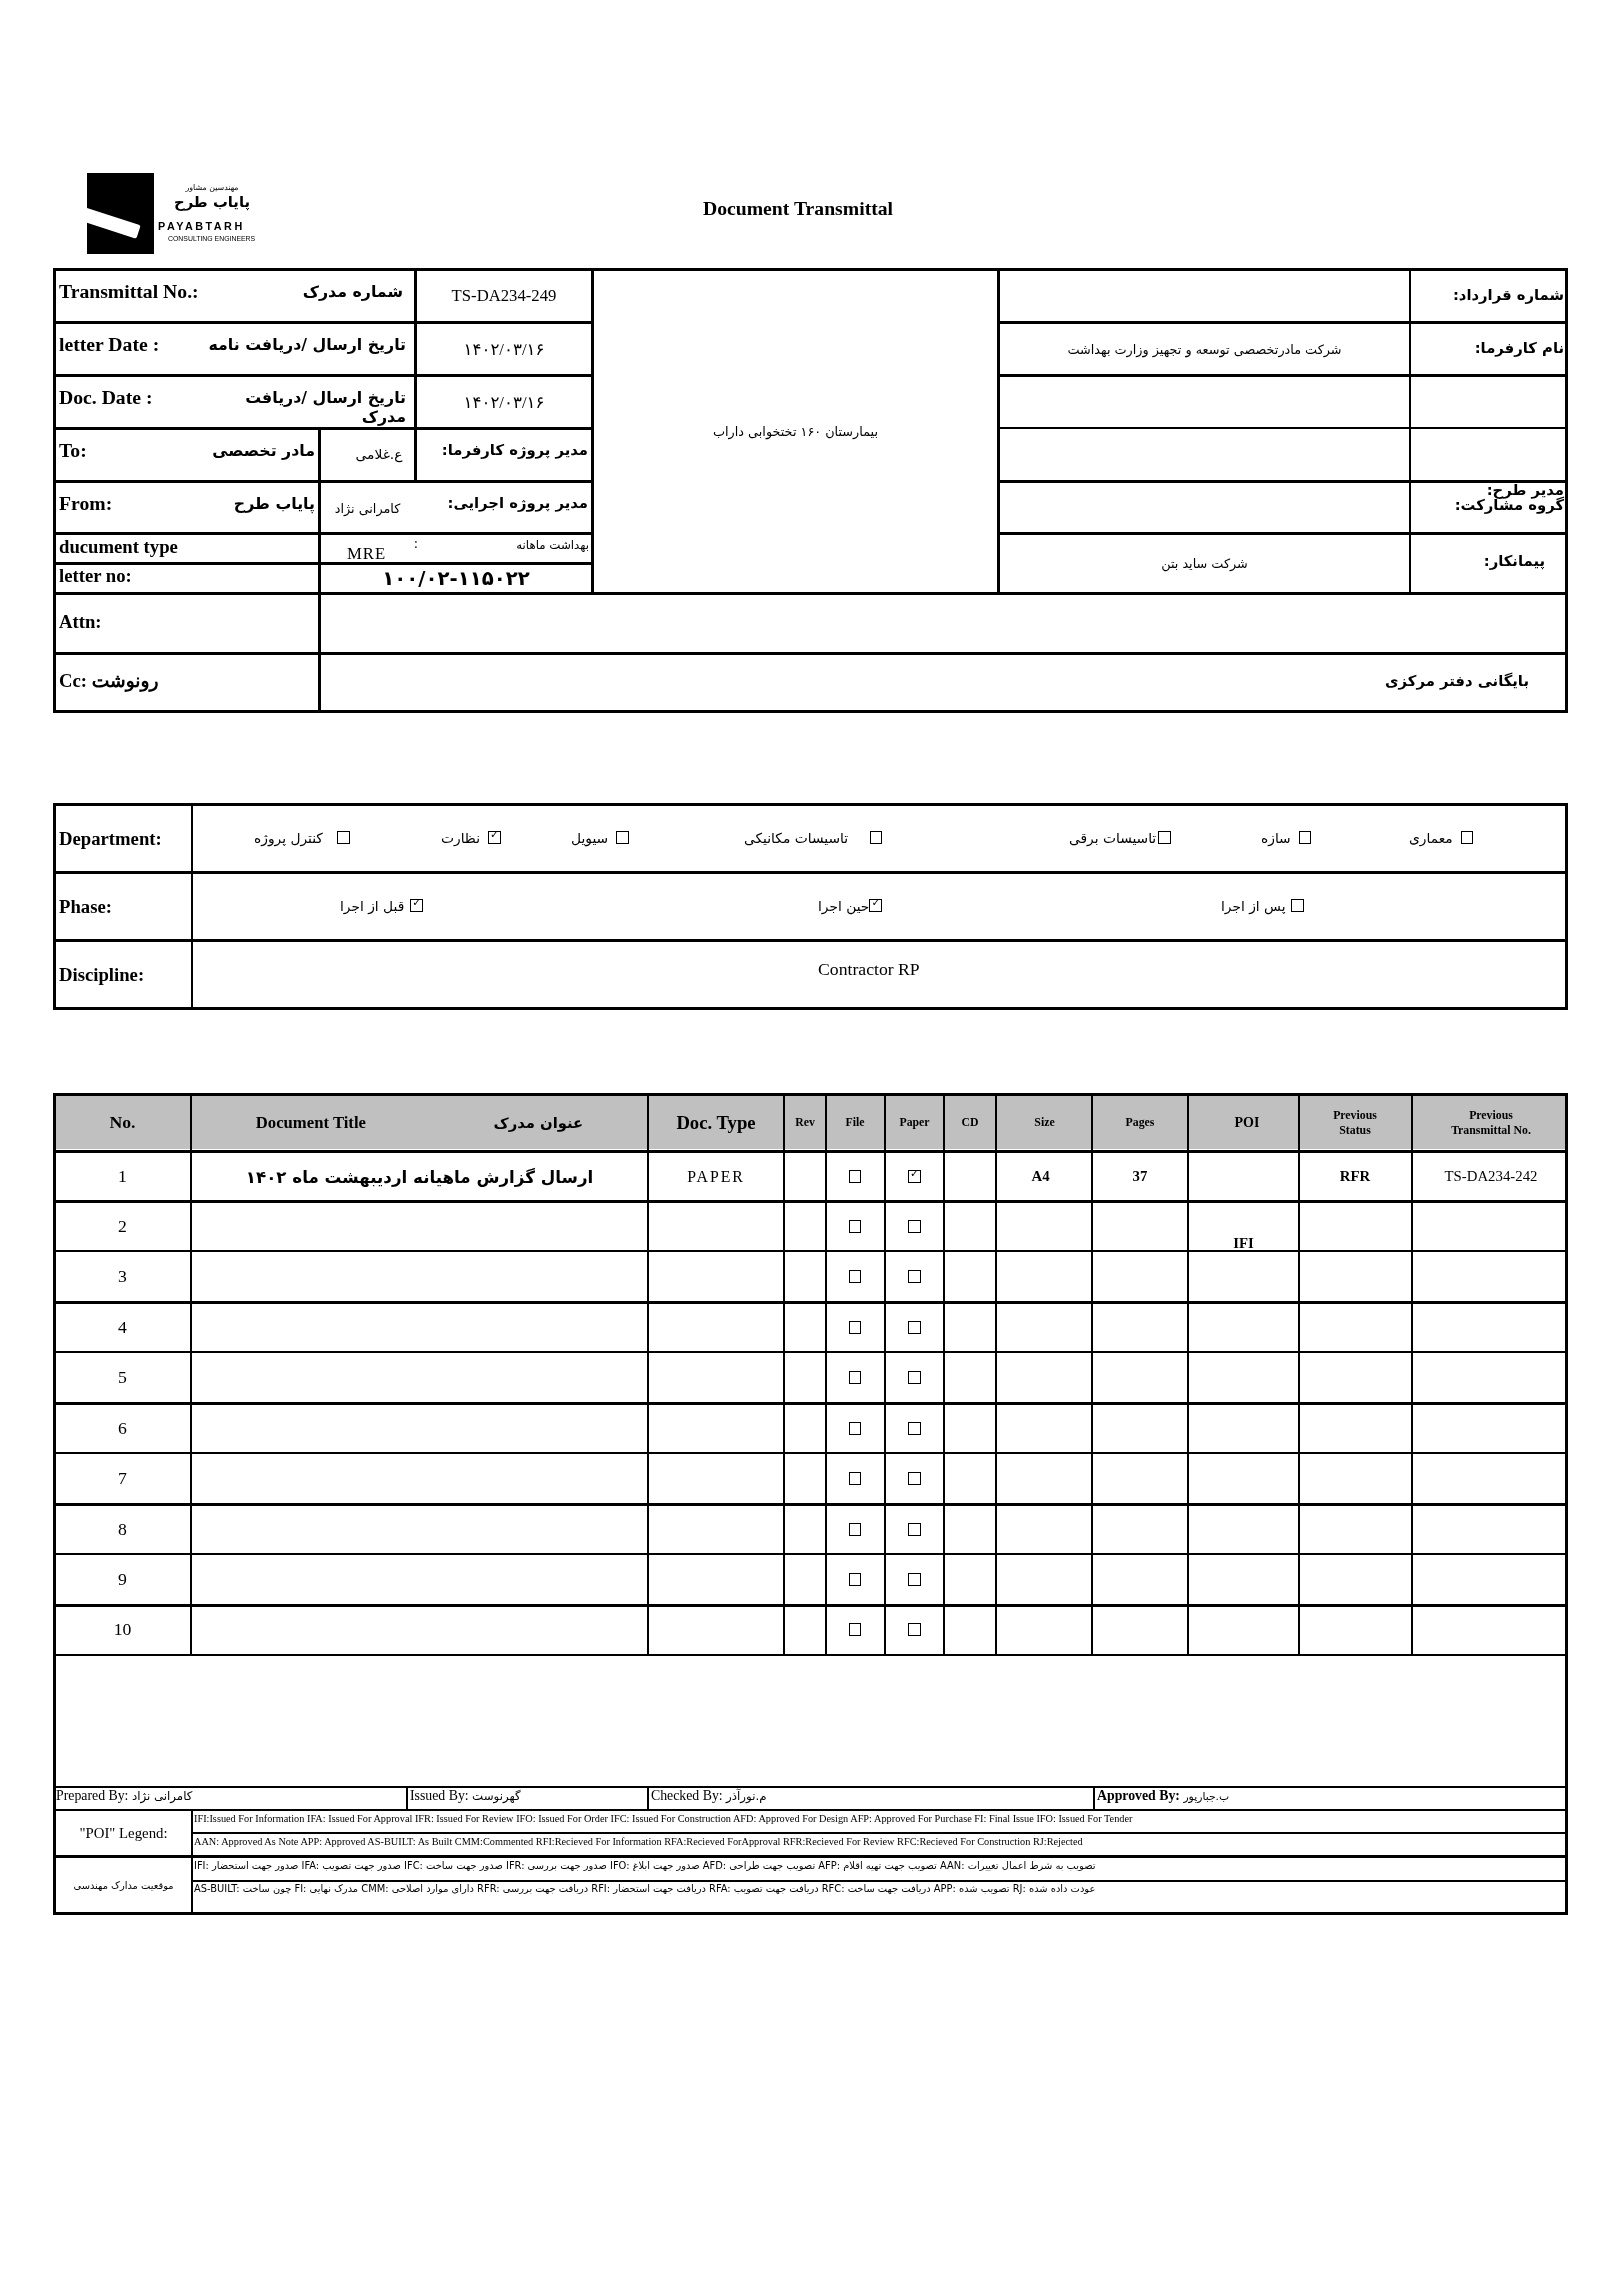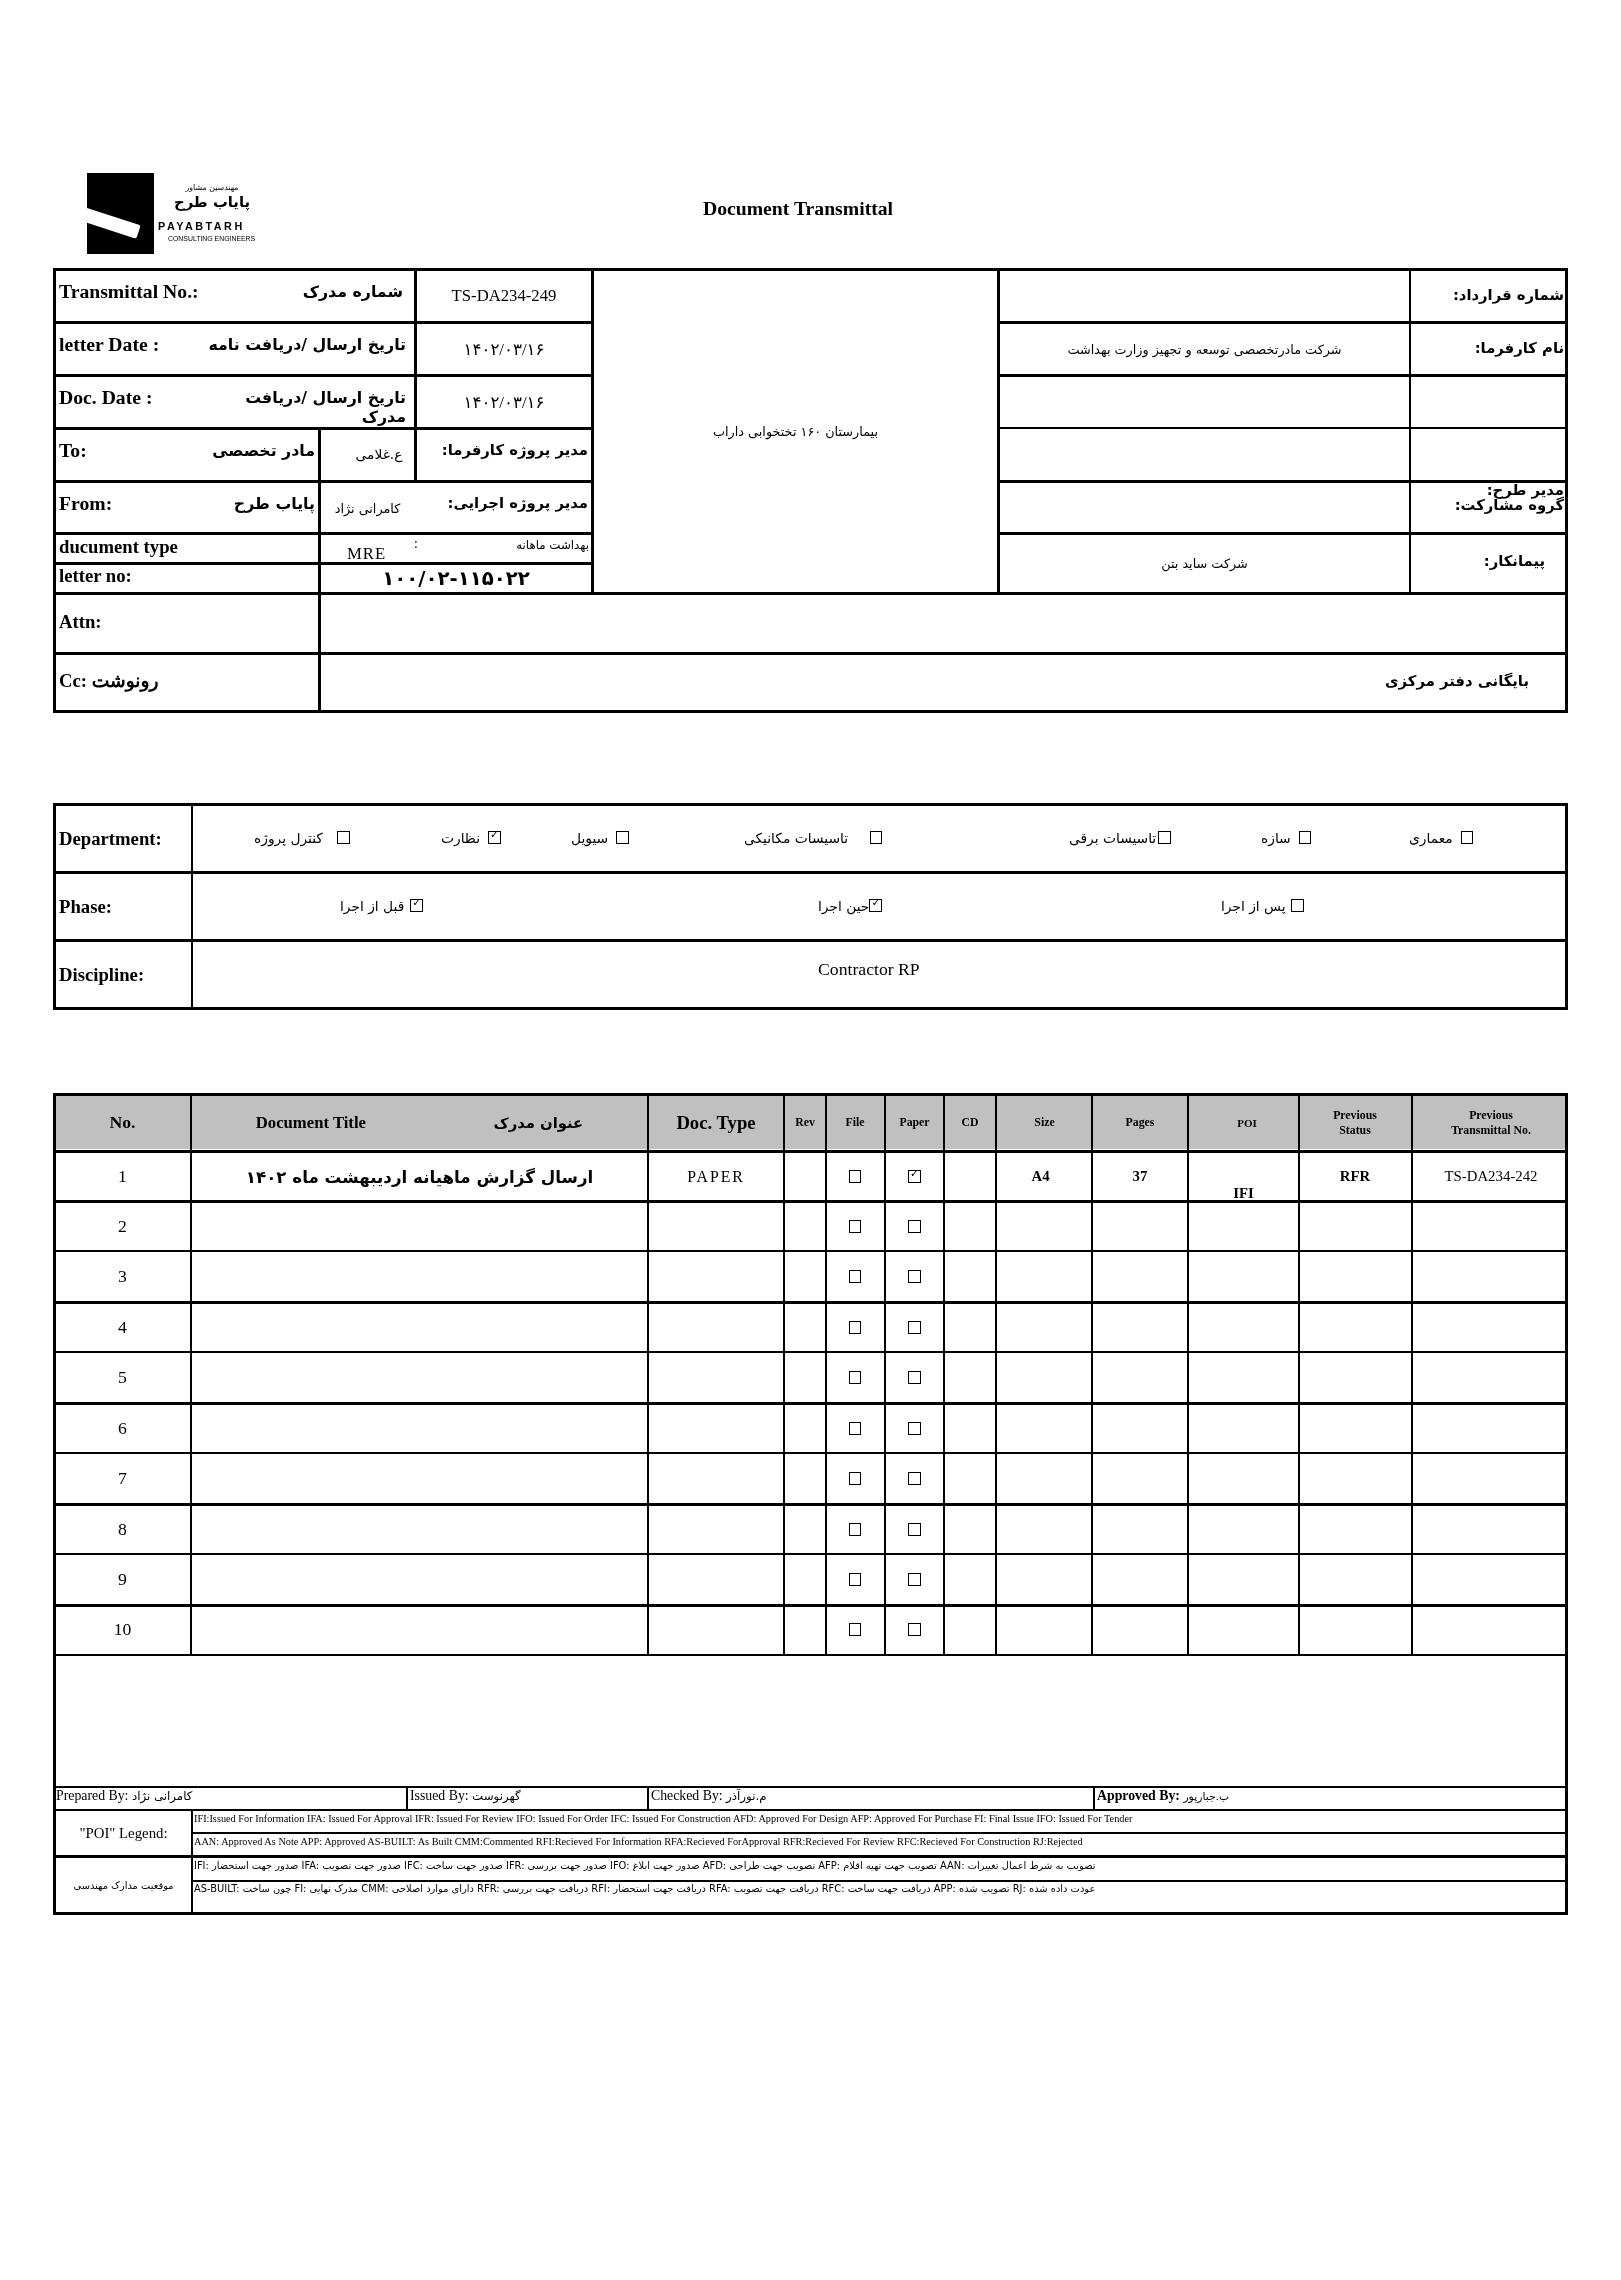--- a/index.html
+++ b/index.html
@@ -218,21 +218,21 @@
     <span>Document Title</span>
     <span class="fa" style="font-size: 14.8px;">عنوان مدرک</span>
   </div>
 <div class="abs center " style="left:649px;top:1096px;width:134px;height:53px;font-size:18.7px;font-weight:bold;">Doc. Type</div>
 <div class="abs center " style="left:785px;top:1096px;width:40px;height:53px;font-size:11.8px;font-weight:bold;">Rev</div>
 <div class="abs center " style="left:827px;top:1096px;width:56px;height:53px;font-size:11.8px;font-weight:bold;">File</div>
 <div class="abs center " style="left:886px;top:1096px;width:57px;height:53px;font-size:11.8px;font-weight:bold;">Paper</div>
 <div class="abs center " style="left:945px;top:1096px;width:50px;height:53px;font-size:11.8px;font-weight:bold;">CD</div>
 <div class="abs center " style="left:997px;top:1096px;width:95px;height:53px;font-size:11.8px;font-weight:bold;">Size</div>
 <div class="abs center " style="left:1093px;top:1096px;width:94px;height:53px;font-size:11.8px;font-weight:bold;">Pages</div>
-<div class="abs center " style="left:1189px;top:1096px;width:109px;height:53px;font-size:11px;font-weight:bold;padding-left:7px;">POI</div>
+<div class="abs center " style="left:1189px;top:1096px;width:109px;height:53px;font-size:14px;font-weight:bold;padding-left:7px;">POI</div>
 <div class="abs center " style="left:1300px;top:1096px;width:110px;height:53px;font-size:11.8px;font-weight:bold;flex-direction:column;">
     <span>Previous</span>
     <span>Status</span>
   </div>
 <div class="abs center " style="left:1413px;top:1096px;width:156px;height:53px;font-size:11.8px;font-weight:bold;flex-direction:column;">
     <span>Previous</span>
     <span>Transmittal No.</span>
   </div>
 <div class="abs center " style="left:55px;top:1153px;width:135px;height:47px;font-size:17.7px;">1</div>
 <div class="abs center fa" style="left:192px;top:1153px;width:455px;height:47px;font-size:16.7px;font-weight:bold;">ارسال گزارش ماهیانه اردیبهشت ماه ۱۴۰۲</div>
@@ -240,21 +240,21 @@
 <div class="abs center " style="left:785px;top:1153px;width:40px;height:47px;font-size:13.8px;"></div>
 <div class="abs center " style="left:827px;top:1153px;width:56px;height:47px;">
     <span class="cb"></span>
   </div>
 <div class="abs center " style="left:886px;top:1153px;width:57px;height:47px;">
     <span class="cb checked"></span>
   </div>
 <div class="abs center " style="left:945px;top:1153px;width:50px;height:47px;font-size:13.8px;"></div>
 <div class="abs center " style="left:997px;top:1153px;width:87px;height:47px;font-size:14.8px;font-weight:bold;">A4</div>
 <div class="abs center " style="left:1093px;top:1153px;width:94px;height:47px;font-size:14.8px;font-weight:bold;">37</div>
-<div class="abs center " style="left:1189px;top:1170px;width:109px;height:47px;font-size:14.8px;font-weight:bold;border-radius:9px;">IFI</div>
+<div class="abs center " style="left:1189px;top:1220px;width:109px;height:47px;font-size:14.8px;font-weight:bold;border-radius:9px;">IFI</div>
 <div class="abs center " style="left:1300px;top:1153px;width:110px;height:47px;font-size:14.8px;font-weight:bold;">RFR</div>
 <div class="abs center " style="left:1413px;top:1153px;width:156px;height:47px;font-size:14.8px;">TS-DA234-242</div>
 <div class="abs center " style="left:55px;top:1203px;width:135px;height:47px;font-size:17.7px;">2</div>
 <div class="abs center fa" style="left:192px;top:1203px;width:455px;height:47px;font-size:16.7px;font-weight:bold;"></div>
 <div class="abs center " style="left:649px;top:1203px;width:134px;height:47px;font-size:15.8px;letter-spacing:2px;"></div>
 <div class="abs center " style="left:785px;top:1203px;width:40px;height:47px;font-size:13.8px;"></div>
 <div class="abs center " style="left:827px;top:1203px;width:56px;height:47px;">
     <span class="cb"></span>
   </div>
 <div class="abs center " style="left:886px;top:1203px;width:57px;height:47px;">

